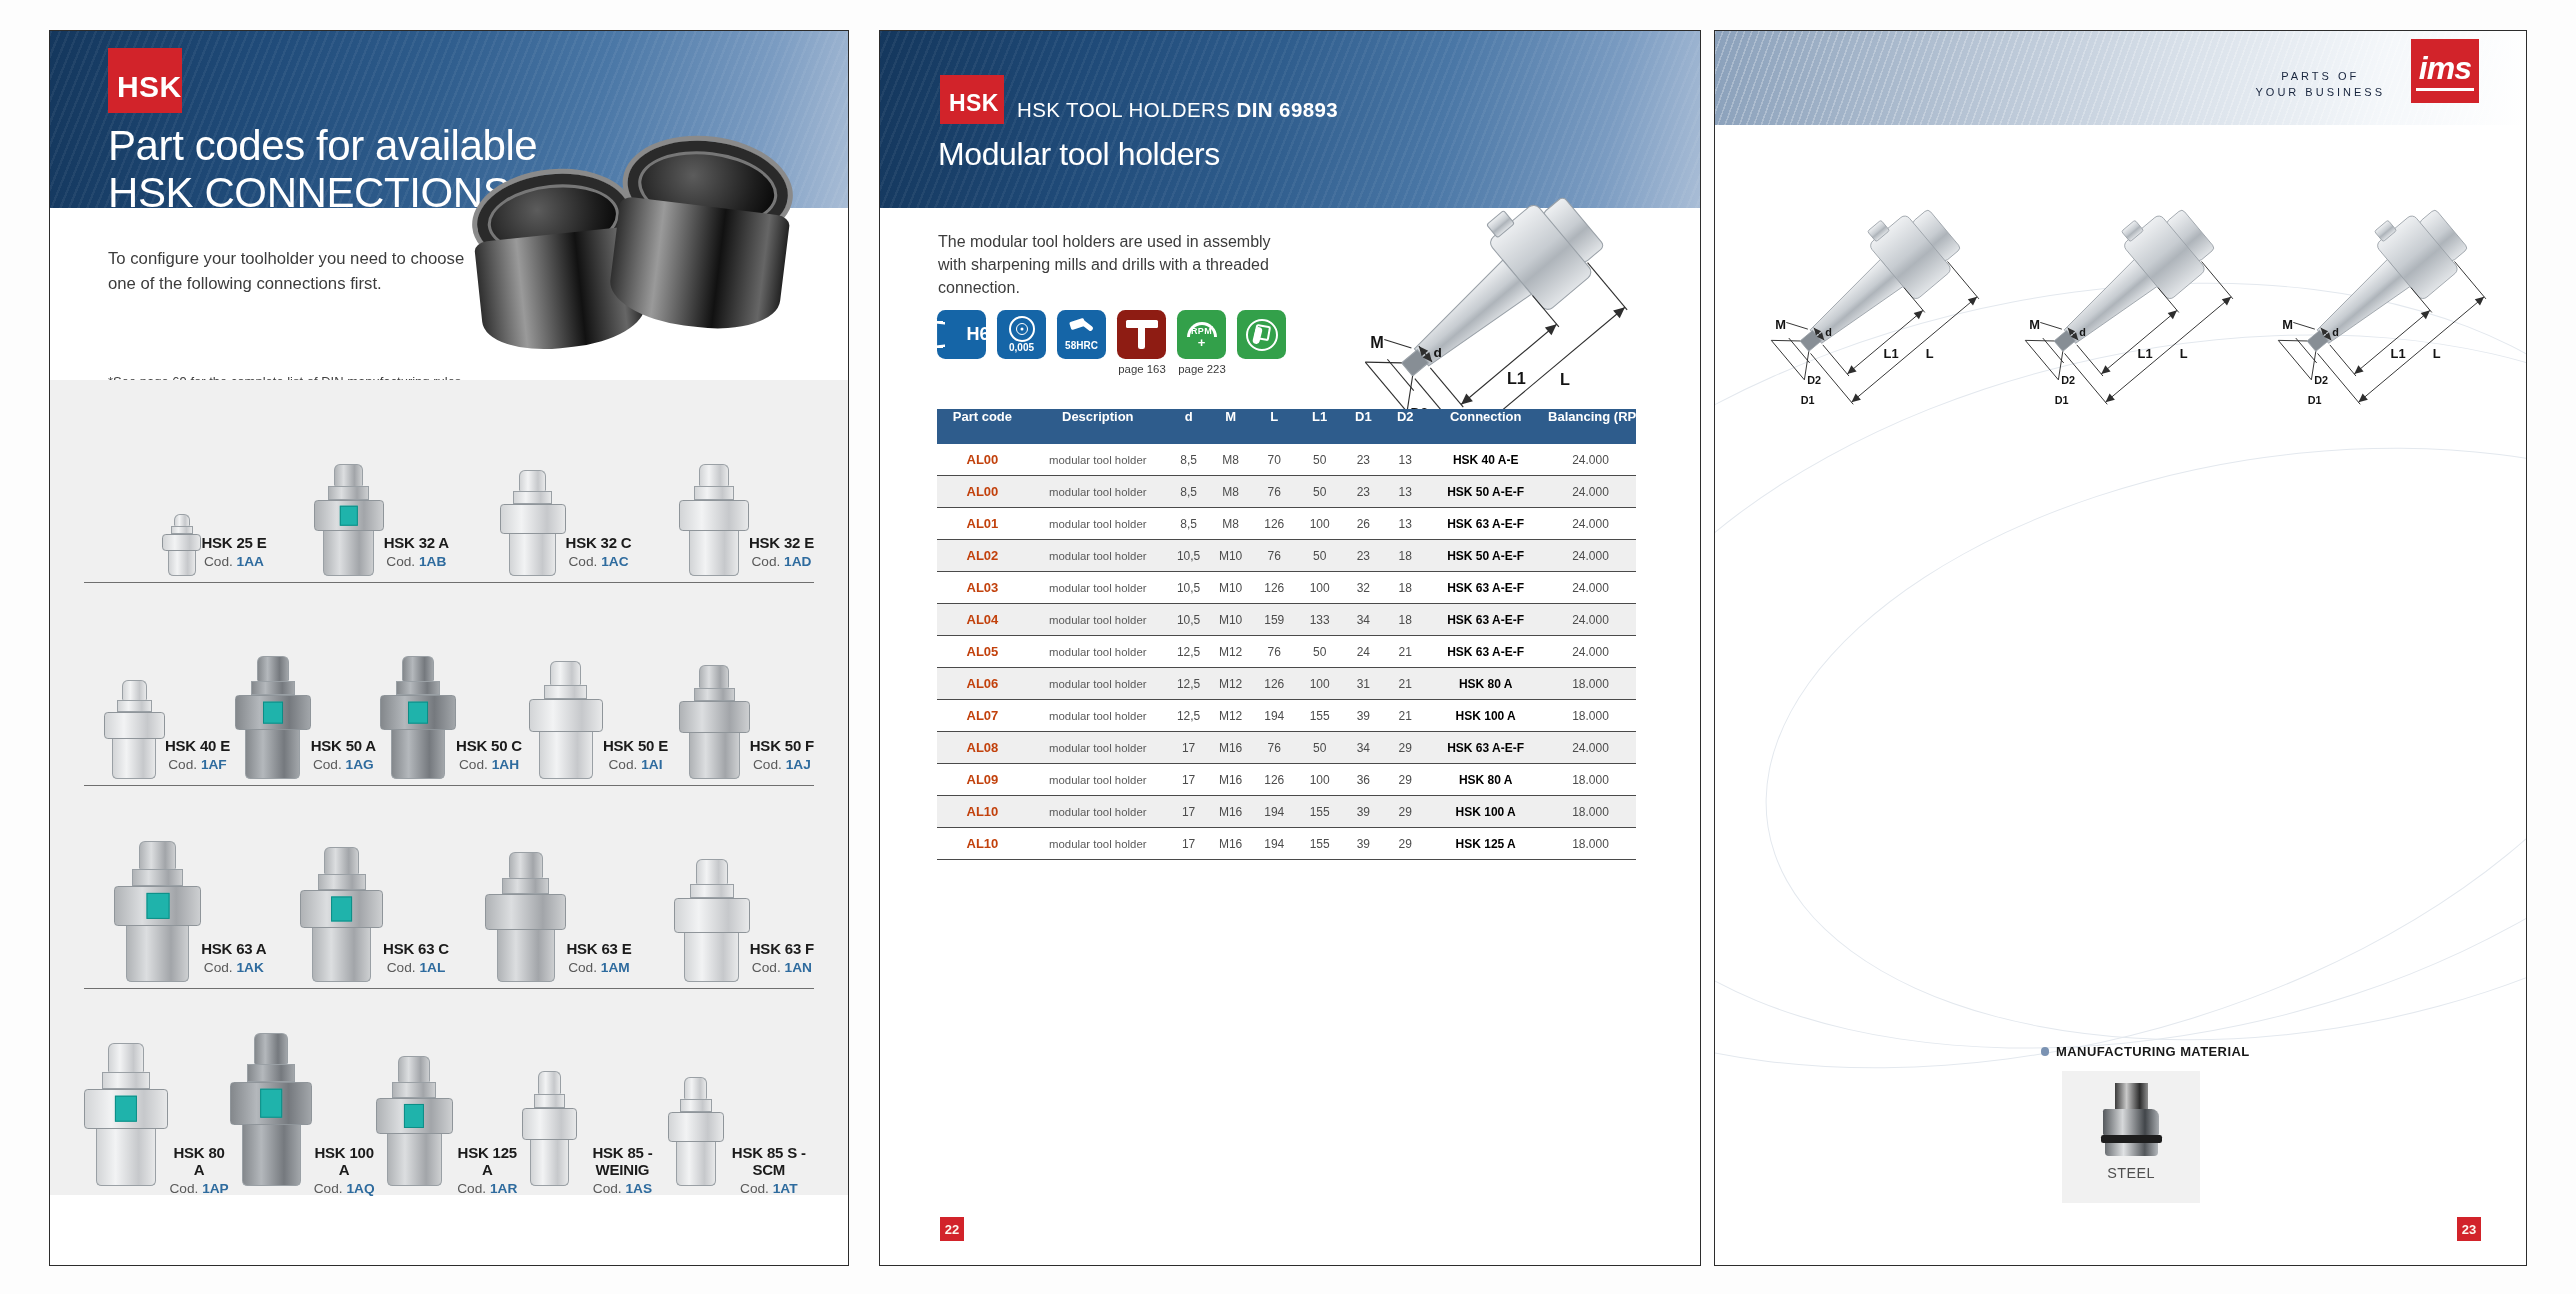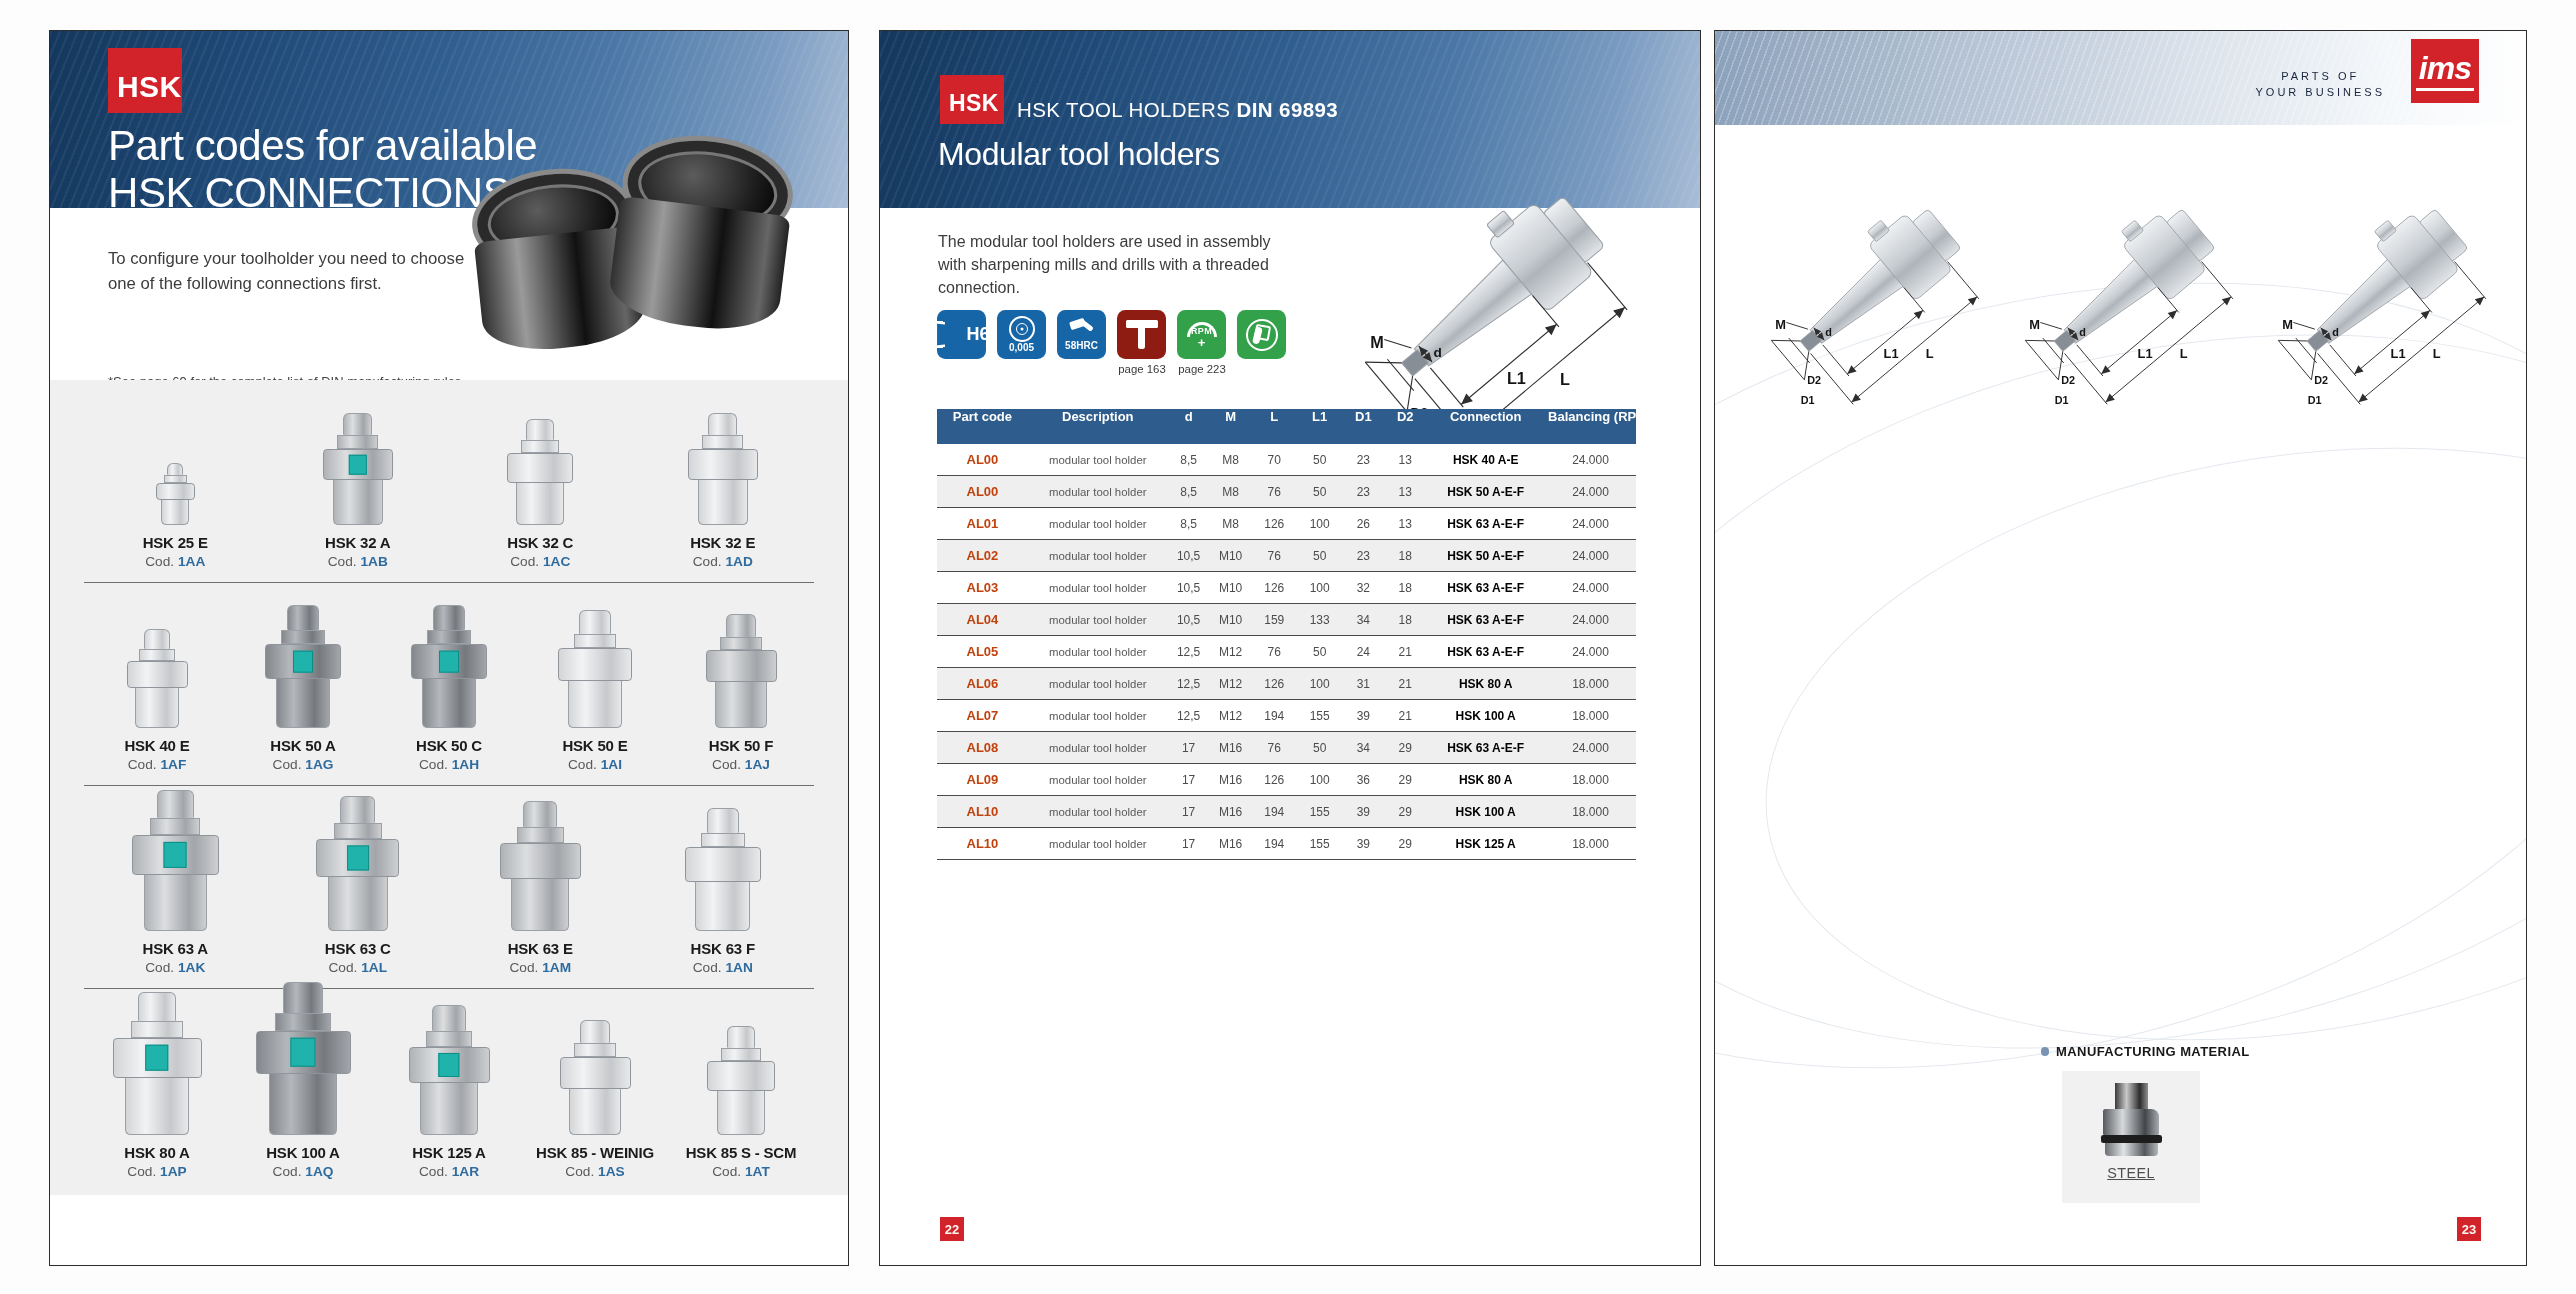--- a/index.html
+++ b/index.html
@@ -37,21 +37,21 @@
   #cylA { left: 0; top: 39px; width: 163px; transform: rotate(-6deg); }
   #cylA .face { height: 100px; } #cylA .barrel { height: 114px; }
   #cylB { right: 13.7px; top: 6px; width: 171px; transform: rotate(7deg); }
   #cylB .face { height: 105px; } #cylB .barrel { height: 121px; }
   .p1-intro { position: absolute; left: 58px; top: 215px; font-size: 16.7px; color: #3c3c3c; line-height: 1.5; }
   .p1-footnote { position: absolute; left: 58px; top: 343px; font-size: 13px; color: #3f3f3f; }
   .conn-panel { position: absolute; left: 0; right: 0; top: 349px; height: 815px; background: #f0f0f0; }
   .conn-row { height: 203px; margin: 0 34px; display: flex; align-items: flex-end;
     justify-content: space-around; border-bottom: 0.8px solid #6f6f6f; padding-bottom: 6px; }
   .conn-row:last-child { border-bottom: none; }
-  .conn-item { display: flex; flex-direction: column; align-items: center; justify-content: flex-end; flex: 1; }
+  .conn-item { display: flex; flex-direction: row; align-items: flex-end; justify-content: flex-end; flex: 1; }
   .holder { display: flex; flex-direction: column; align-items: center; }
   .h-knob   { height: 20%; width: 42%; border-radius: 6px 6px 1.5px 1.5px; border: 0.8px solid #9aa0a5; border-bottom: none; }
   .h-neck   { height: 12%; width: 58%; border: 0.8px solid #9aa0a5; }
   .h-flange { height: 28%; width: 100%; border-radius: 3.8px; border: 0.8px solid #8f959a; position: relative; }
   .h-body   { height: 40%; width: 72%; border-radius: 0 0 5.3px 5.3px; border: 0.8px solid #9aa0a5; border-top: none; }
   .tone-light .h-knob, .tone-light .h-neck, .tone-light .h-flange, .tone-light .h-body
     { background: linear-gradient(90deg,#d3d5d7,#f2f3f4 32%,#c6c8cb 72%,#e8e9ea); }
   .tone-mid .h-knob, .tone-mid .h-neck, .tone-mid .h-flange, .tone-mid .h-body
     { background: linear-gradient(90deg,#b0b3b6,#dcdee0 32%,#a2a5a9 72%,#cdcfd1); }
   .tone-dark .h-knob, .tone-dark .h-neck, .tone-dark .h-flange, .tone-dark .h-body
@@ -141,21 +141,21 @@
   .material-head { display: flex; align-items: center; gap: 6.8px; font-size: 13px; font-weight: bold;
     color: #181818; letter-spacing: 0.4px; }
   .material-dot { width: 8.3px; height: 8.3px; border-radius: 50%; background: #7b93b3; }
   .material-box { margin-top: 12px; margin-left: 21px; width: 138px; height: 132px; background: #f1f1f1;
     display: flex; flex-direction: column; align-items: center; padding-top: 12px; }
   .steel-thumb { display: flex; flex-direction: column; align-items: center; }
   .st1 { width: 33px; height: 26px; background: linear-gradient(90deg,#3a3a3a,#c9c9c9 35%,#2c2c2c 75%,#8e8e8e); }
   .st2 { width: 56px; height: 26px; background: linear-gradient(90deg,#55595d,#d6d8da 35%,#42464a 75%,#a7abaf); border-radius: 2.3px 7.6px 1.5px 1.5px; }
   .st3 { width: 61px; height: 7.6px; background: #1d1d1d; border-radius: 2.3px; }
   .st4 { width: 53px; height: 13.7px; background: linear-gradient(90deg,#6a6e72,#e0e2e4 35%,#53575b 75%,#b4b8bc); border-radius: 0 0 3.8px 3.8px; }
-  .material-label { margin-top: 9px; font-size: 14.4px; color: #4f4f4f; letter-spacing: 0.4px; text-decoration: underline; }
+  .material-label { margin-top: 9px; font-size: 14.4px; color: #4f4f4f; letter-spacing: 0.4px; }
 
   .dg-text { font-size: 19px; font-weight: bold; fill: #141414; }
   .dg-text-sm { font-size: 16px; font-weight: bold; fill: #141414; }
 </style>
 </head>
 <body>
 
 <svg width="0" height="0" style="position:absolute" aria-hidden="true">
   <defs>
     <linearGradient id="metalGrad" x1="0" y1="0" x2="0" y2="1">

